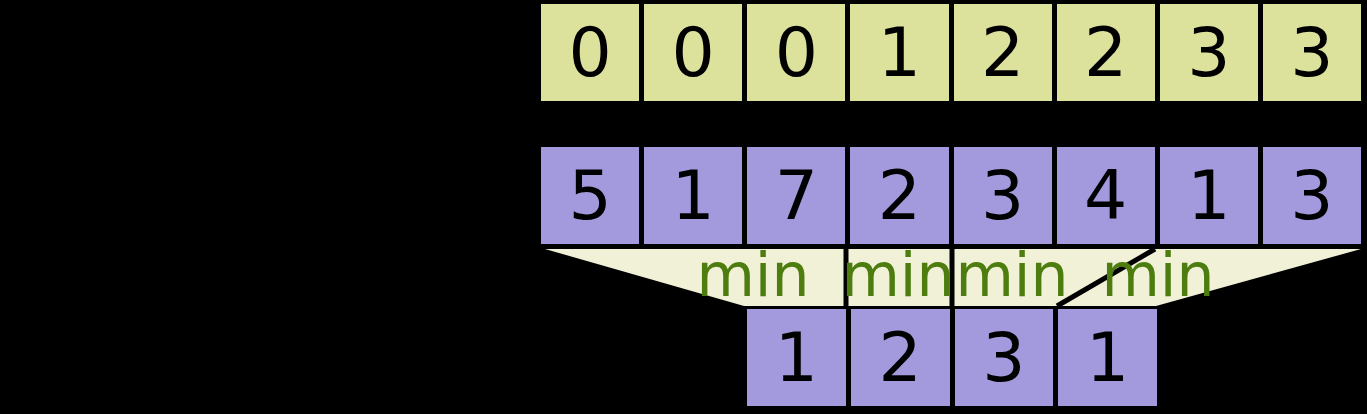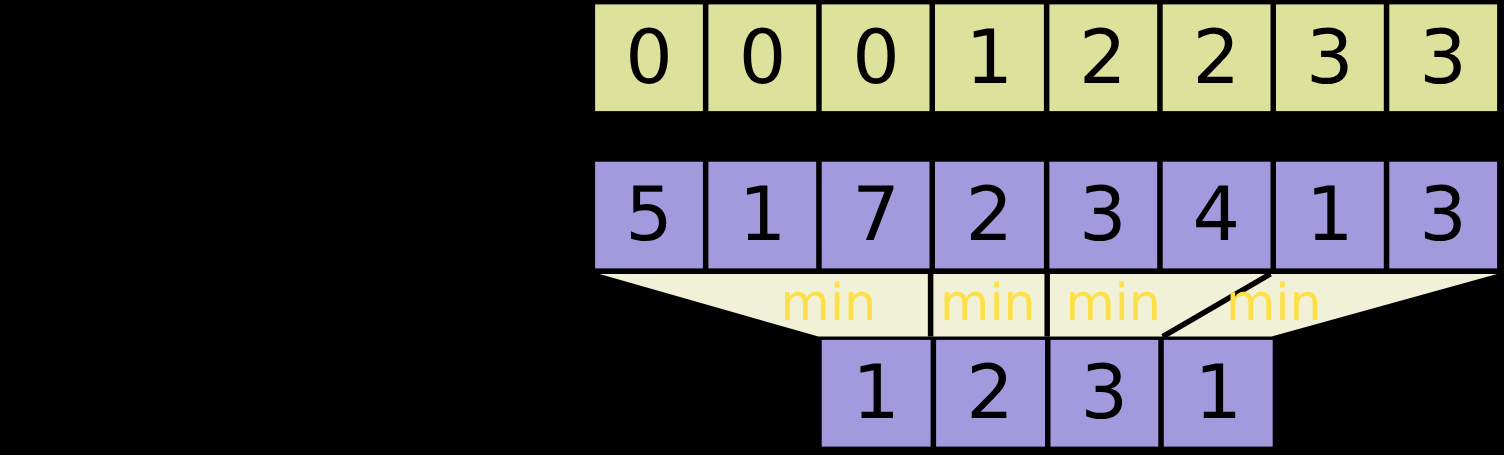--- a/index.html
+++ b/index.html
@@ -42,23 +42,23 @@
     height: 66px;
   }
   .min-label {
     position: absolute;
     top: 246px;
     height: 58px;
     width: 140px;
     display: flex;
     align-items: center;
     justify-content: center;
-    font-size: 46px;
+    font-size: 60px;
     line-height: 1;
-    color: #fde047;
+    color: #4d7c0f;
   }
   .min-1 { left: 683px; }
   .min-2 { left: 828px; }
   .min-3 { left: 942px; }
   .min-4 { left: 1088px; }
 </style>
 </head>
 <body>
 
 <div class="canvas">

